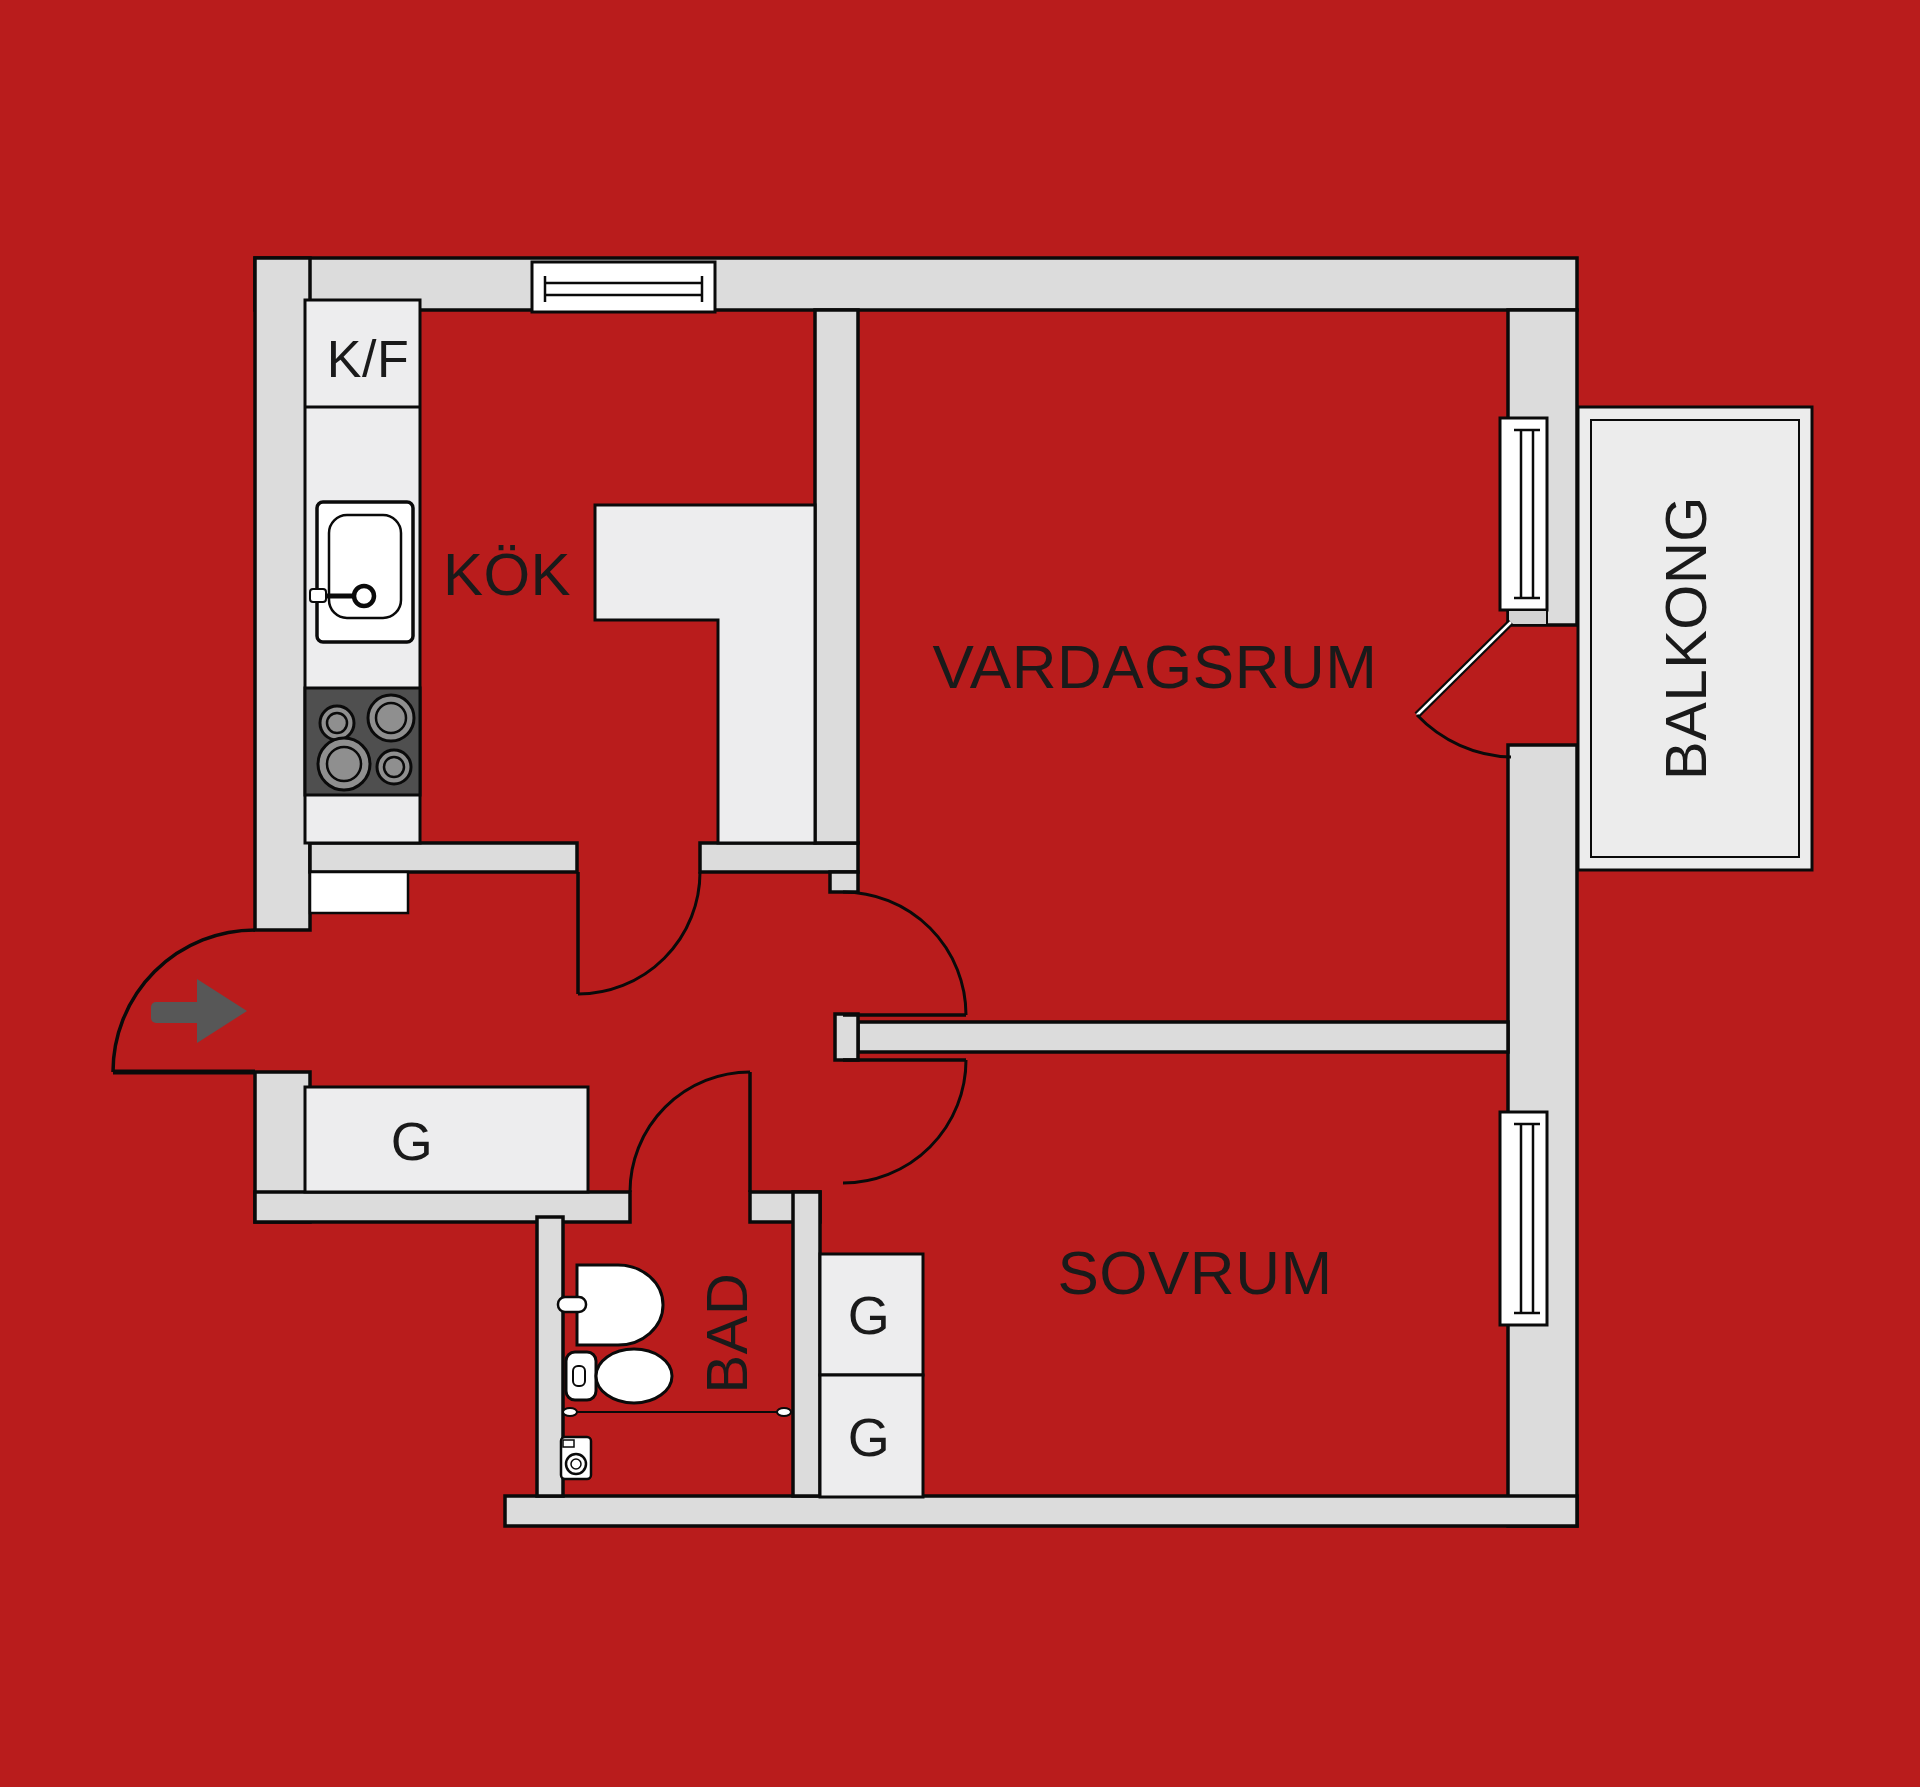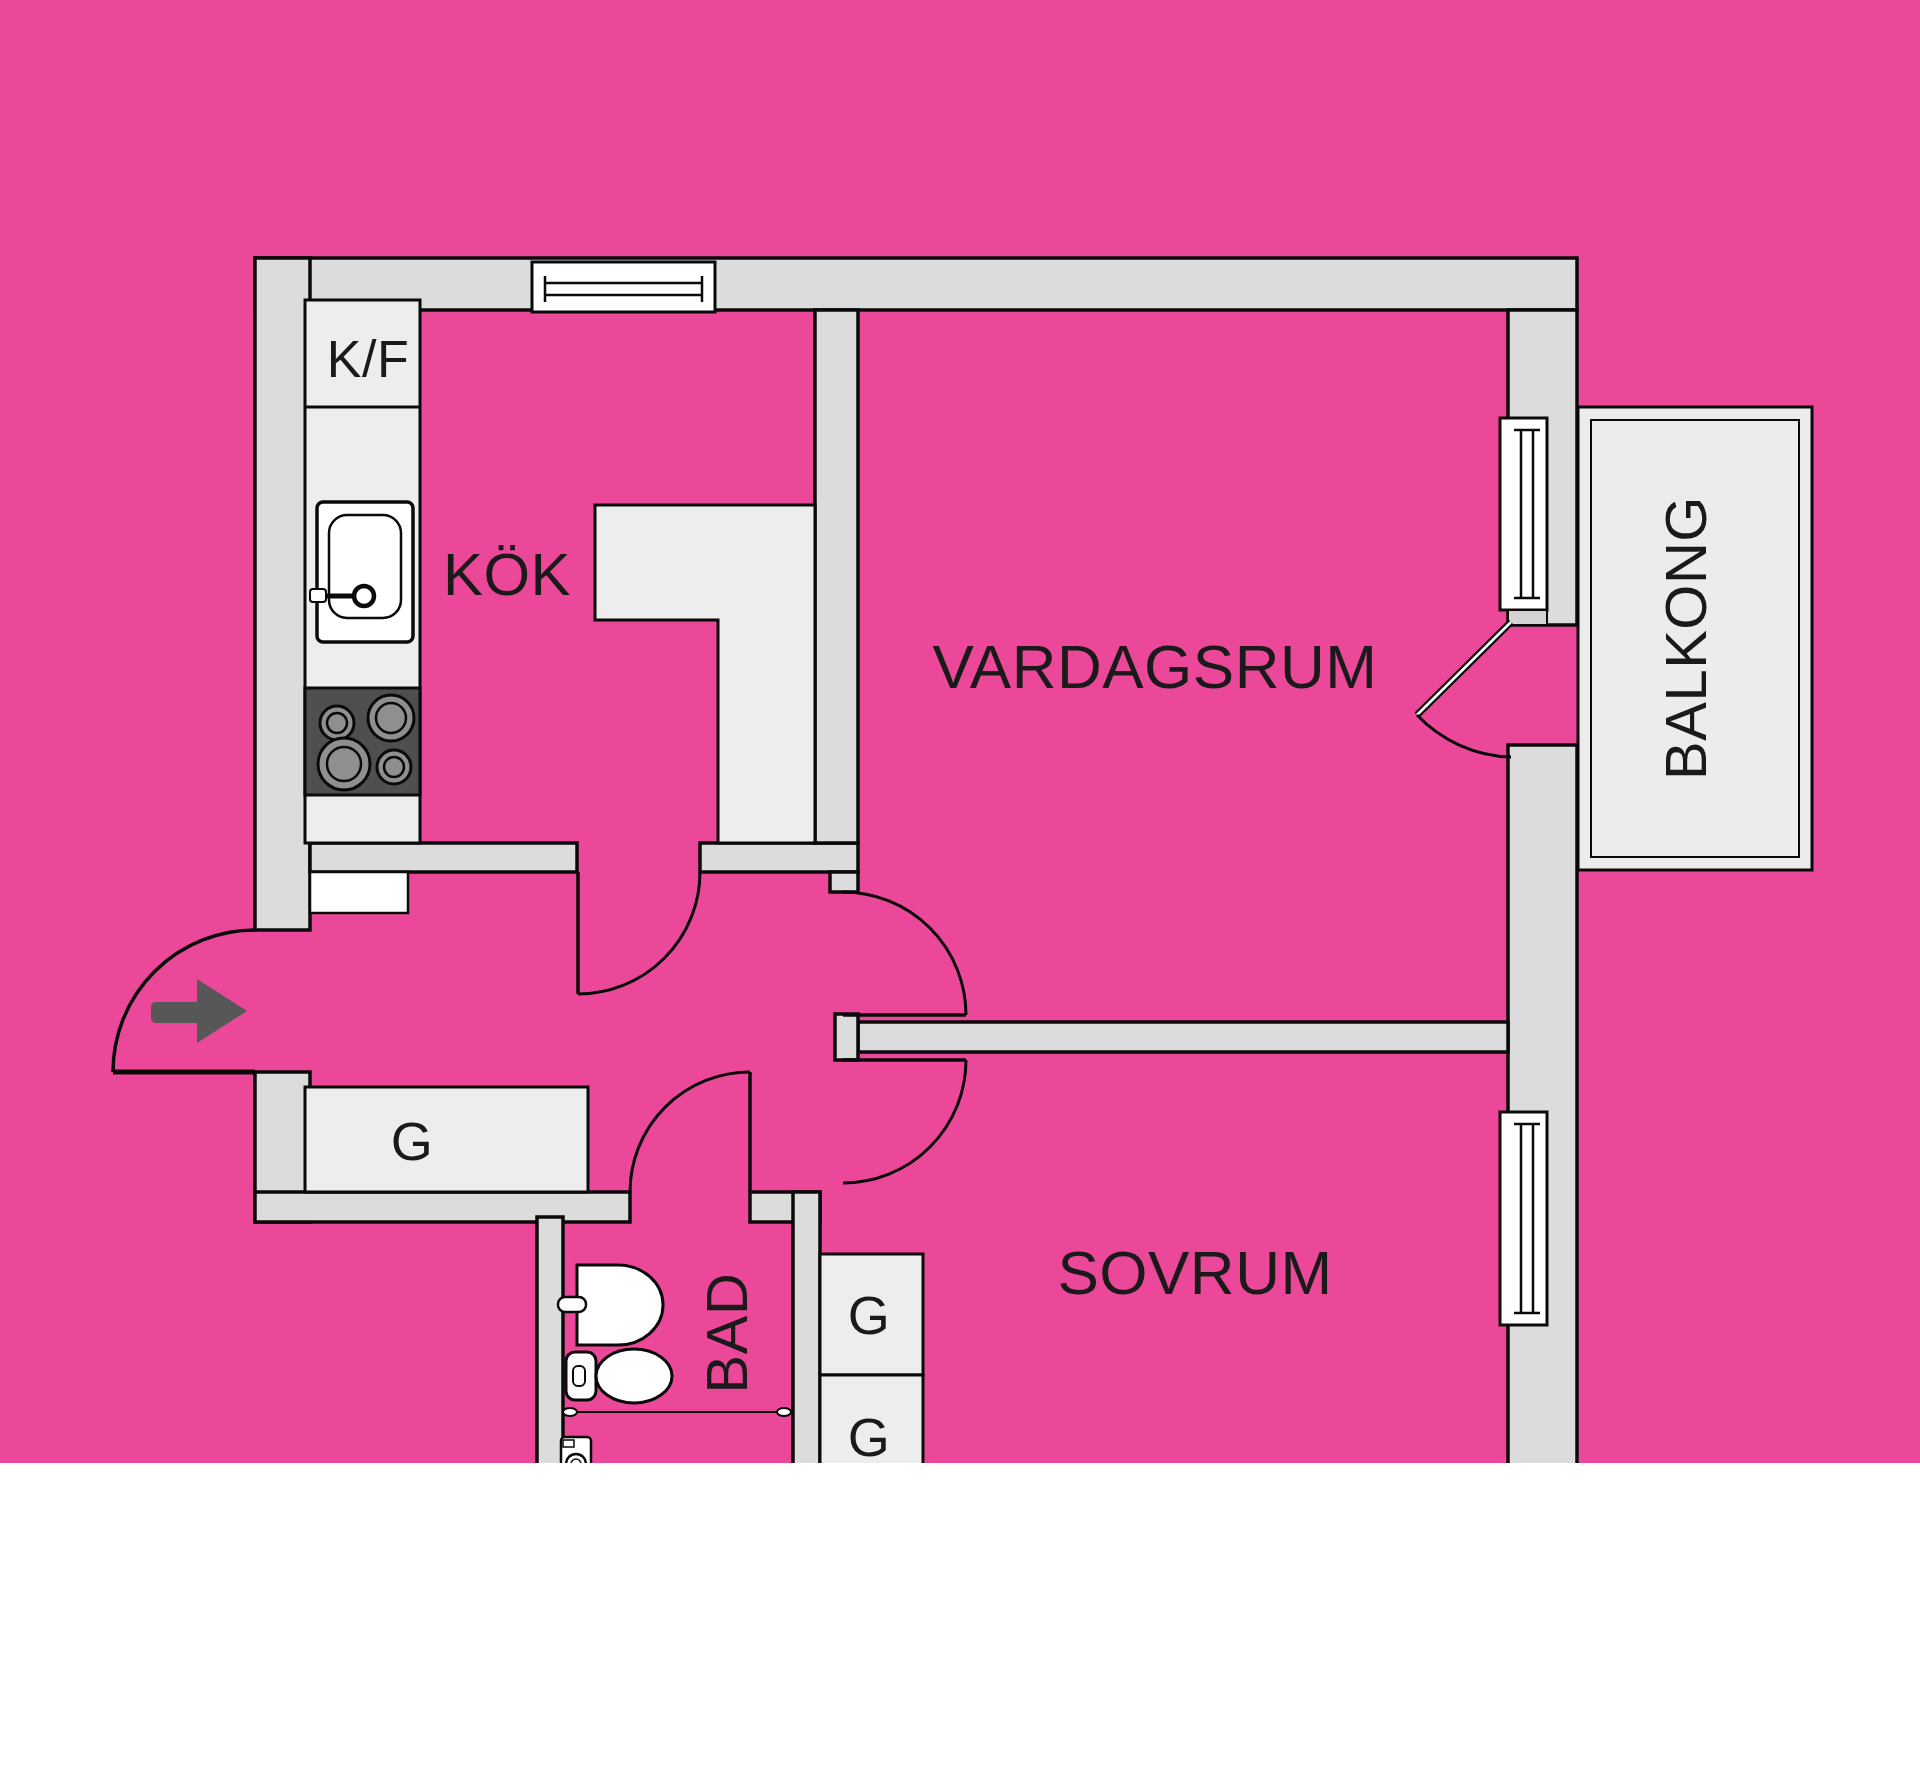--- a/index.html
+++ b/index.html
@@ -1,16 +1,16 @@
 <!DOCTYPE html>
 <html><head>
 <meta charset="utf-8">
 <style>
   html,body{margin:0;padding:0;background:#ffffff;}
-  .stage{position:relative;width:1920px;height:1463px;background:#ec4899;overflow:hidden;}
+  .stage{position:relative;width:1920px;height:1787px;background:#b91c1c;overflow:hidden;}
   svg{display:block;}
   .lbl{
     font-family:"Liberation Sans", sans-serif;
     font-weight:500;
     fill:#1a1a1a;
     letter-spacing:0.5px;
   }
 </style>
 </head>
 <body>

